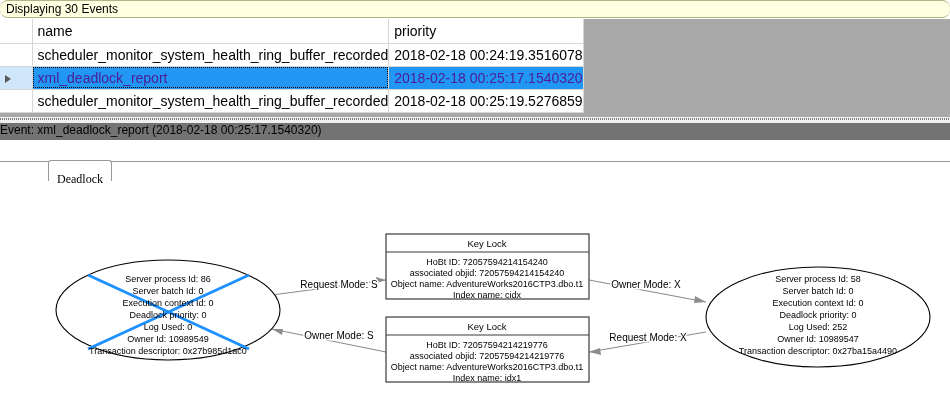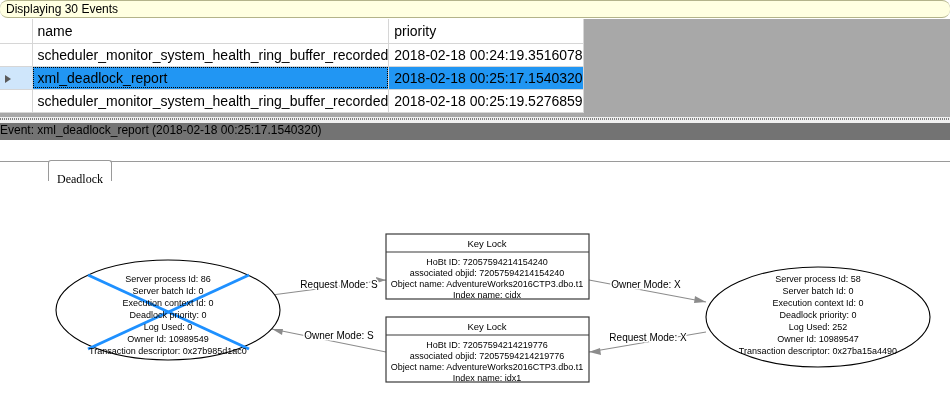--- a/index.html
+++ b/index.html
@@ -49,21 +49,21 @@
     white-space:nowrap;
     overflow:hidden;
     background:#ffffff;
     box-sizing:border-box;
   }
   table.grid th{height:24px;}
   col.c-sel{width:32px;}
   col.c-name{width:278px;}
   col.c-ts{width:160px;}
   td.sel-cell,th.sel-cell{padding:0;text-align:center;position:relative;}
-  tr.selected td{background:#2196f3;color:#000000;}
+  tr.selected td{background:#2196f3;color:#4c1d95;}
   tr.selected td.sel-cell{background:#cfe6fb;}
   tr.selected td.name-cell{outline:1px dotted #000;outline-offset:-2px;}
   .row-arrow{
     display:inline-block;
     width:0;height:0;
     border-left:6px solid #5a5a5a;
     border-top:4px solid transparent;
     border-bottom:4px solid transparent;
     vertical-align:middle;
   }

